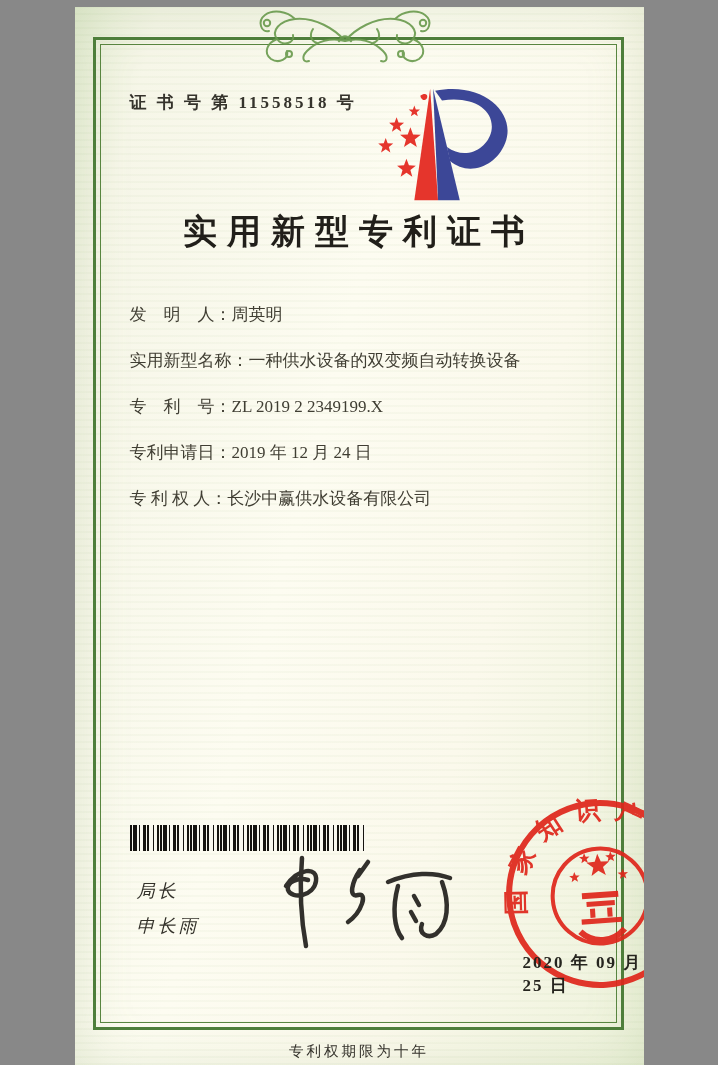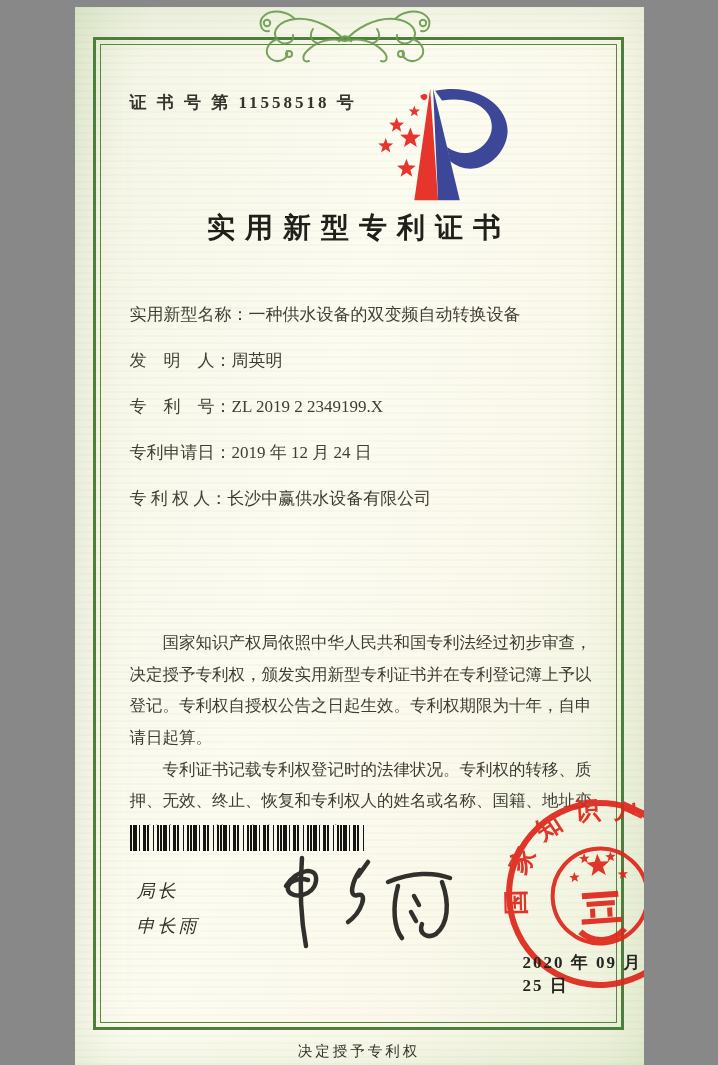--- a/index.html
+++ b/index.html
@@ -10,21 +10,21 @@
       repeating-linear-gradient(0deg, rgba(120,160,90,.045) 0 2px, rgba(0,0,0,0) 2px 7px),
       linear-gradient(105deg,#e7eed6 0%,#f6f6e8 10%,#fdfcf1 42%,#fbf9ec 68%,#edf2db 100%);
     box-shadow:inset 0 0 55px rgba(130,165,100,.22);
   }
   .frame{position:absolute;left:18px;top:30px;right:20px;bottom:42px;border:3px solid #4e7e3b;}
   .frame::before{content:"";position:absolute;inset:4px;border:1px solid #58853f;}
   .ornament{position:absolute;left:168px;top:0px;width:204px;height:62px;}
   .cert-no{position:absolute;left:55px;top:84px;font-size:17px;letter-spacing:3px;color:#35332c;font-weight:600;}
   .logo{position:absolute;left:288px;top:78px;width:158px;height:120px;}
   .qr{position:absolute;left:592px;top:93px;width:80px;height:80px;}
-  .title{position:absolute;left:0;right:0;top:202px;text-align:center;font-size:28px;font-weight:700;
+  .title{position:absolute;left:0;right:0;top:202px;text-align:center;font-size:34px;font-weight:700;
          letter-spacing:10px;color:#211f1a;}
   .scrawl{position:absolute;left:586px;top:240px;font-size:31px;color:#93907f;opacity:.8;
           font-style:italic;transform:rotate(-10deg);letter-spacing:3px;font-family:"DejaVu Serif",serif;}
   .fields{position:absolute;left:55px;right:50px;top:296px;font-size:17px;color:#403e33;}
   .frow{margin-bottom:23px;white-space:nowrap;}
   .flabel{color:#403e33;}
   .pair-left{display:inline-block;width:314px;}
   .body-text{position:absolute;left:55px;right:52px;top:620px;font-size:16.5px;line-height:1.92;
              color:#3e3c34;text-align:justify;}
   .body-text p{margin:0;text-indent:2em;}
@@ -216,31 +216,27 @@
         <rect x="3.8095238095238093" y="57.14285714285714" width="19.047619047619047" height="19.047619047619047" fill="#fff"></rect>
         <rect x="7.619047619047619" y="60.95238095238095" width="11.428571428571427" height="11.428571428571427" fill="#15130f"></rect>
       </g>
   </svg>
 
   <div class="title">实用新型专利证书</div>
 
   <div class="scrawl">627</div>
 
   <div class="fields">
+    <div class="frow"><span class="flabel">发　明　人：</span><span class="fvalue">周英明</span></div>
     <div class="frow"><span class="flabel">实用新型名称：</span><span class="fvalue">一种供水设备的双变频自动转换设备</span></div>
-    <div class="frow"><span class="flabel">发　明　人：</span><span class="fvalue">周英明</span></div>
     <div class="frow"><span class="flabel">专　利　号：</span><span class="fvalue">ZL 2019 2 2349199.X</span></div>
     <div class="frow"><span class="flabel">专利申请日：</span><span class="fvalue">2019 年 12 月 24 日</span></div>
     <div class="frow"><span class="flabel">专 利 权 人：</span><span class="fvalue">长沙中赢供水设备有限公司</span></div>
   </div>
 
-  <div class="body-text">
-    <p>国家知识产权局依照中华人民共和国专利法经过初步审查，决定授予专利权，颁发实用新型专利证书并在专利登记簿上予以登记。专利权自授权公告之日起生效。专利权期限为十年，自申请日起算。</p>
-    <p>专利证书记载专利权登记时的法律状况。专利权的转移、质押、无效、终止、恢复和专利权人的姓名或名称、国籍、地址变更等事项记载在专利登记簿上。</p>
-  </div>
 
   <div class="barcode"></div>
 
   <div class="commissioner">
     <div>局长</div>
     <div>申长雨</div>
   </div>
 
   <svg class="signature" viewBox="0 0 205 108">
     <g fill="none" stroke="#32302c" stroke-width="4.5" stroke-linecap="round">
@@ -275,15 +271,15 @@
       <rect x="89" y="114" width="5" height="9"></rect>
       <rect x="106" y="114" width="5" height="9"></rect>
       <rect x="80" y="124" width="40" height="5"></rect>
     </g>
     <path d="M78,136 A30,30 0 0 0 122,136" fill="none" stroke="#df261b" stroke-width="6"></path>
   </svg>
 
   <div class="seal-date">2020 年 09 月 25 日</div>
 
 
-  <div class="back-note">决定授予专利权</div>
+  <div class="back-note">专利权期限为十年</div>
 
 </div>
 
 </body></html>

